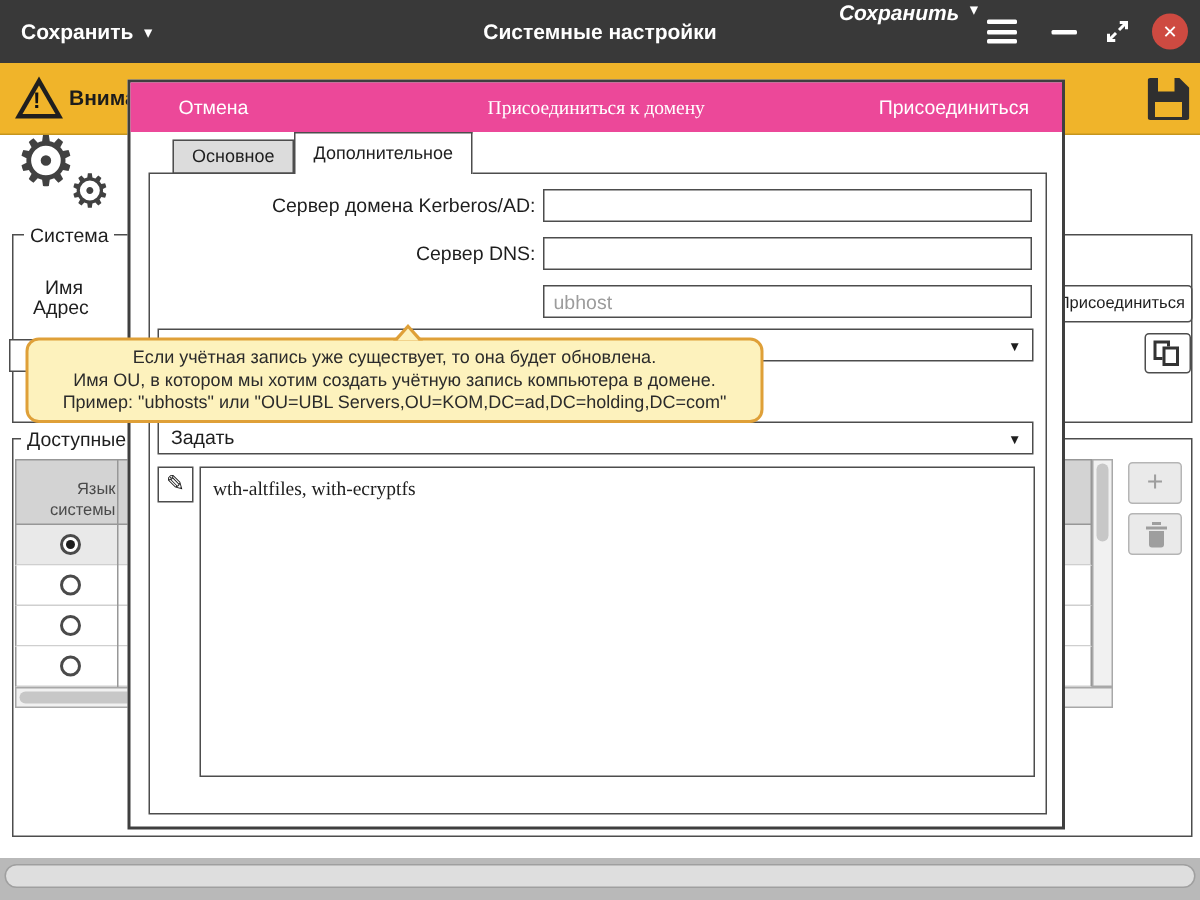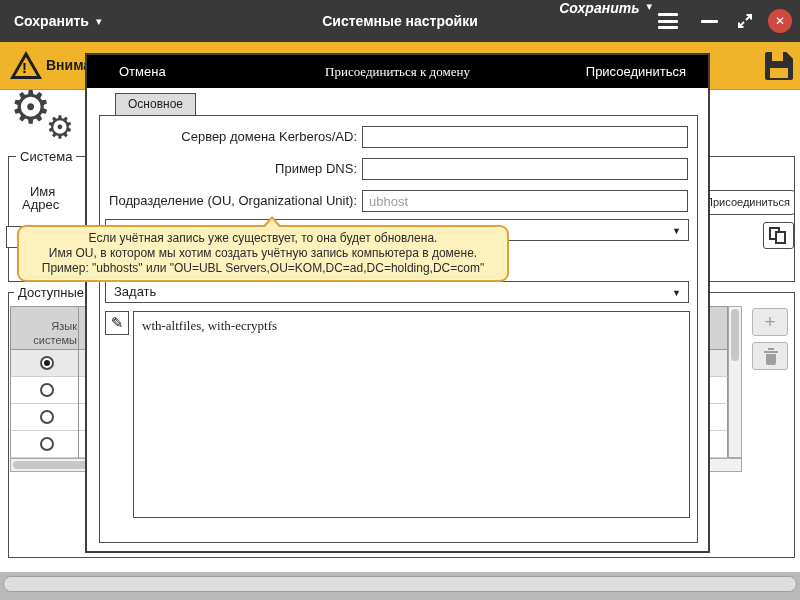--- a/index.html
+++ b/index.html
@@ -61,21 +61,21 @@
   .t-lid{position:absolute;left:11px;top:8px;width:14px;height:2px;background:#9e9e9e;}
   .t-lid::before{content:"";position:absolute;left:4px;top:-3px;width:6px;height:2px;background:#9e9e9e;}
   .t-can{position:absolute;left:13px;top:11px;width:10px;height:11px;background:#9e9e9e;border-radius:0 0 2px 2px;}
 
   
   #bottom-bar{position:absolute;left:0;top:572px;width:800px;height:28px;background:#b9b9b9;z-index:2;}
   #hscroll-thumb{position:absolute;left:3px;top:4px;width:794px;height:16px;background:#dedede;border:1px solid #9f9f9f;border-radius:8px;cursor:pointer;}
 
   
   #dialog{position:absolute;left:85px;top:53px;width:625px;height:500px;background:#fff;border:2px solid #3f3f3f;z-index:10;}
-  #dlg-header{position:absolute;left:0;top:0;width:621px;height:33px;background:#000000;}
+  #dlg-header{position:absolute;left:0;top:0;width:621px;height:33px;background:#ec4899;}
   .dlg-h-text{color:#fff;font-size:13px;line-height:33px;white-space:nowrap;}
   #dlg-cancel{position:absolute;left:32px;top:0;cursor:pointer;}
   #dlg-title{position:absolute;left:0;top:0;width:621px;text-align:center;pointer-events:none;font-family:Liberation Serif, serif;}
   #dlg-join{position:absolute;right:22px;top:0;cursor:pointer;}
   .tab{position:absolute;font-size:12px;color:#1e1e1e;background:#dcdcdc;border:1px solid #4d4d4d;padding:0 12px;cursor:pointer;white-space:nowrap;}
   #tab-basic{left:28px;top:38px;height:23px;line-height:21px;}
   #tab-adv{left:109px;top:33px;height:28px;line-height:26px;background:#fff;border-bottom:none;z-index:3;}
   #dlg-content{position:absolute;left:12px;top:60px;width:599px;height:428px;border:1px solid #4d4d4d;}
   .fld-label{position:absolute;left:8px;width:262px;text-align:right;font-size:13px;color:#1e1e1e;white-space:nowrap;}
   .fld-input{position:absolute;left:275px;width:326px;height:22px;border:1px solid #4d4d4d;background:#fff;font-size:13px;padding:0 6px;font-family:Liberation Sans, sans-serif;color:#1e1e1e;}
@@ -190,30 +190,30 @@
 </div>
 
 <div id="dialog">
   <div id="dlg-header">
     <span class="dlg-h-text" id="dlg-cancel">Отмена</span>
     <div class="dlg-h-text" id="dlg-title">Присоединиться к домену</div>
     <span class="dlg-h-text" id="dlg-join">Присоединиться</span>
   </div>
 
   <div class="tab" id="tab-basic">Основное</div>
+  <div class="tab" id="tab-adv">Дополнительное</div>
 
   <div id="dlg-content"></div>
 
   <span class="fld-label" id="lbl1">Сервер домена Kerberos/AD:</span>
   <input class="fld-input" id="inp1" type="text" style="">
 
-  <span class="fld-label" id="lbl2">Пример DNS:</span>
+  <span class="fld-label" id="lbl2">Сервер DNS:</span>
   <input class="fld-input" id="inp2" type="text" style="">
 
-  <span class="fld-label" id="lbl3">Подразделение (OU, Organizational Unit):</span>
   <input class="fld-input" id="inp3" type="text" placeholder="ubhost" style="">
 
   <div class="combo" id="combo-ou">
     <span class="arrow">▼</span>
   </div>
 
   <div class="combo" id="combo-mode">
     <span>Задать</span>
     <span class="arrow">▼</span>
   </div>

